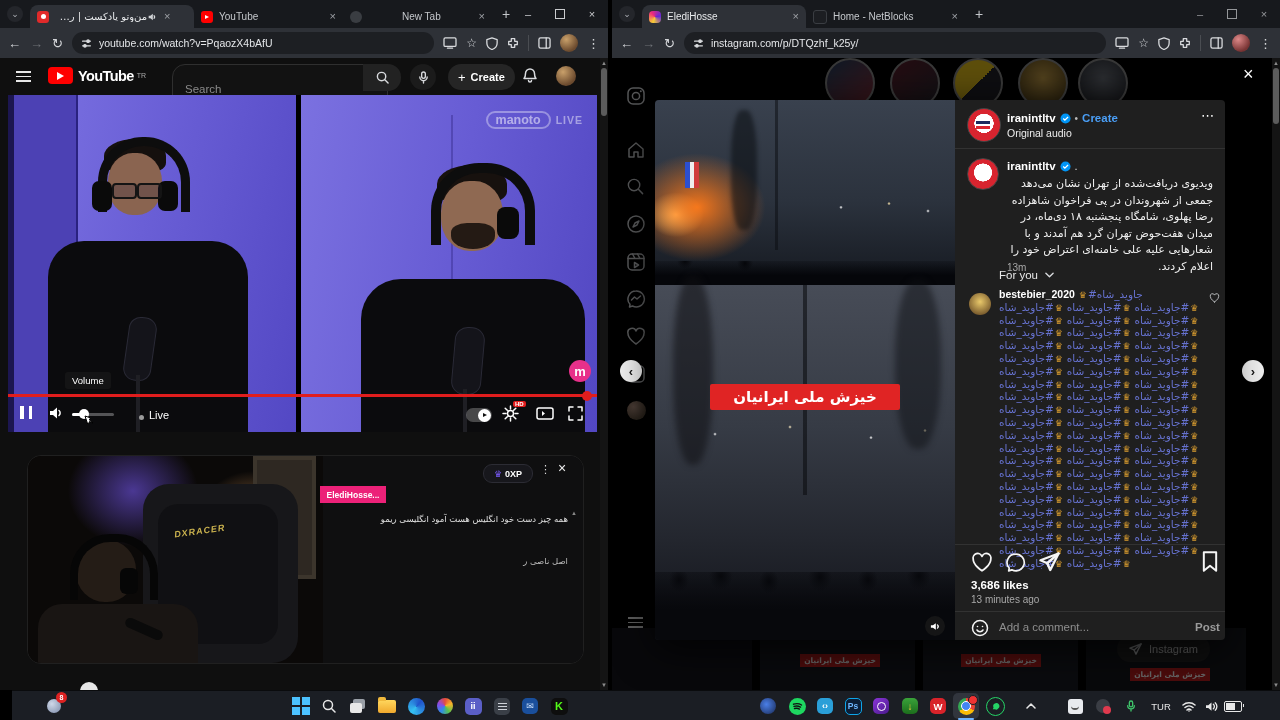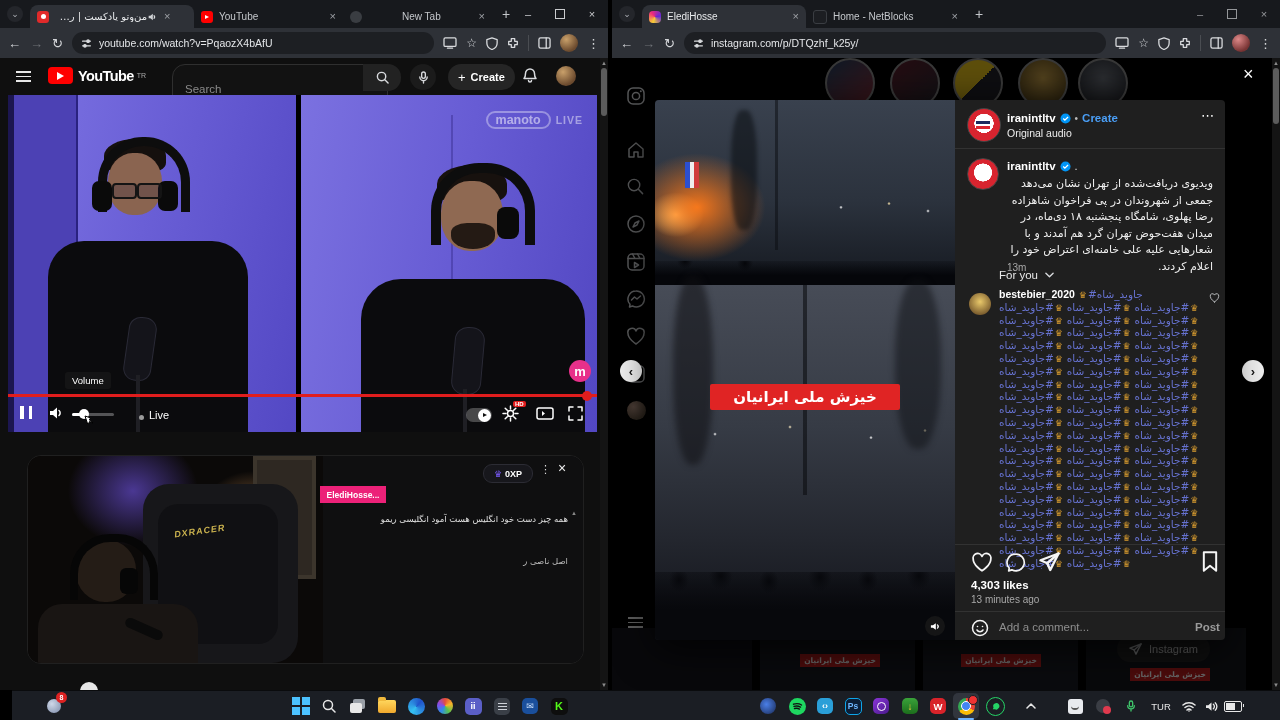--- a/index.html
+++ b/index.html
@@ -547,21 +547,21 @@
           <svg class="abs ic" style="left:50px;top:452px;stroke:#f5f5f5;stroke-width:1.6;" width="21" height="21" viewBox="0 0 20 20">
               <path d="M10 2a8 8 0 00-6 13.3L3.5 18l3-1A8 8 0 1010 2z"></path>
             </svg>
           <svg class="abs ic" style="left:84px;top:452px;stroke:#f5f5f5;stroke-width:1.6;" width="21" height="21" viewBox="0 0 14 14">
               <path d="M13 1L1 5.5l4.5 2L7.5 12z"></path>
               <path d="M13 1L5.5 7.5"></path>
             </svg>
           <svg class="abs ic" style="left:246px;top:451px;stroke:#f5f5f5;stroke-width:1.6;" width="18" height="21" viewBox="0 0 14 17">
               <path d="M2 1h10v15l-5-4-5 4z"></path>
             </svg>
-          <span class="abs" style="left:16px;top:479px;font-weight:bold;font-size:11.5px;color:#fff;">4,303 likes</span>
+          <span class="abs" style="left:16px;top:479px;font-weight:bold;font-size:11.5px;color:#fff;">3,686 likes</span>
           <span class="abs" style="left:16px;top:494px;font-size:10px;color:#a8a8a8;">13 minutes ago</span>
           <div class="pdiv" style="top:511px;"></div>
 
           <svg class="abs ic" style="left:16px;top:519px;stroke:#f5f5f5;" width="18" height="18" viewBox="0 0 18 18">
               <circle cx="9" cy="9" r="7.5"></circle>
               <circle cx="6.5" cy="7.5" r=".8" fill="#f5f5f5" stroke="none"></circle>
               <circle cx="11.5" cy="7.5" r=".8" fill="#f5f5f5" stroke="none"></circle>
               <path d="M6 11a3.5 3.5 0 006 0"></path>
             </svg>
           <span class="abs" style="left:44px;top:521px;font-size:11.5px;color:#8e8e8e;">Add a comment...</span>

